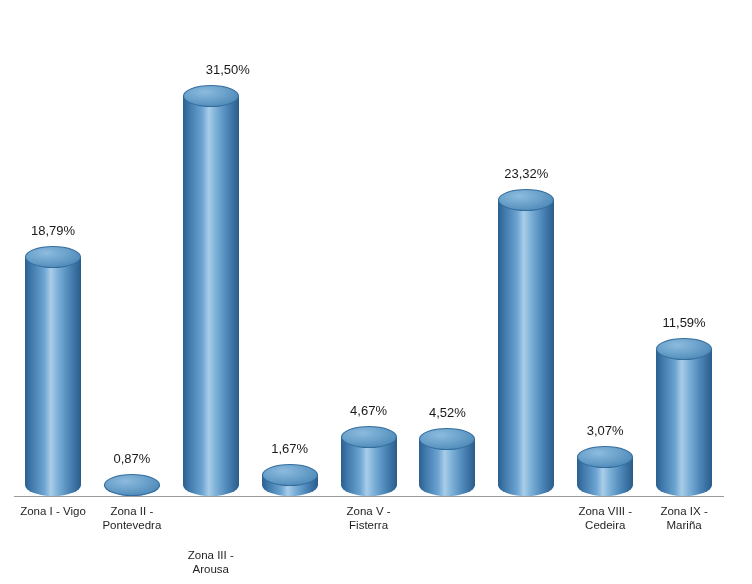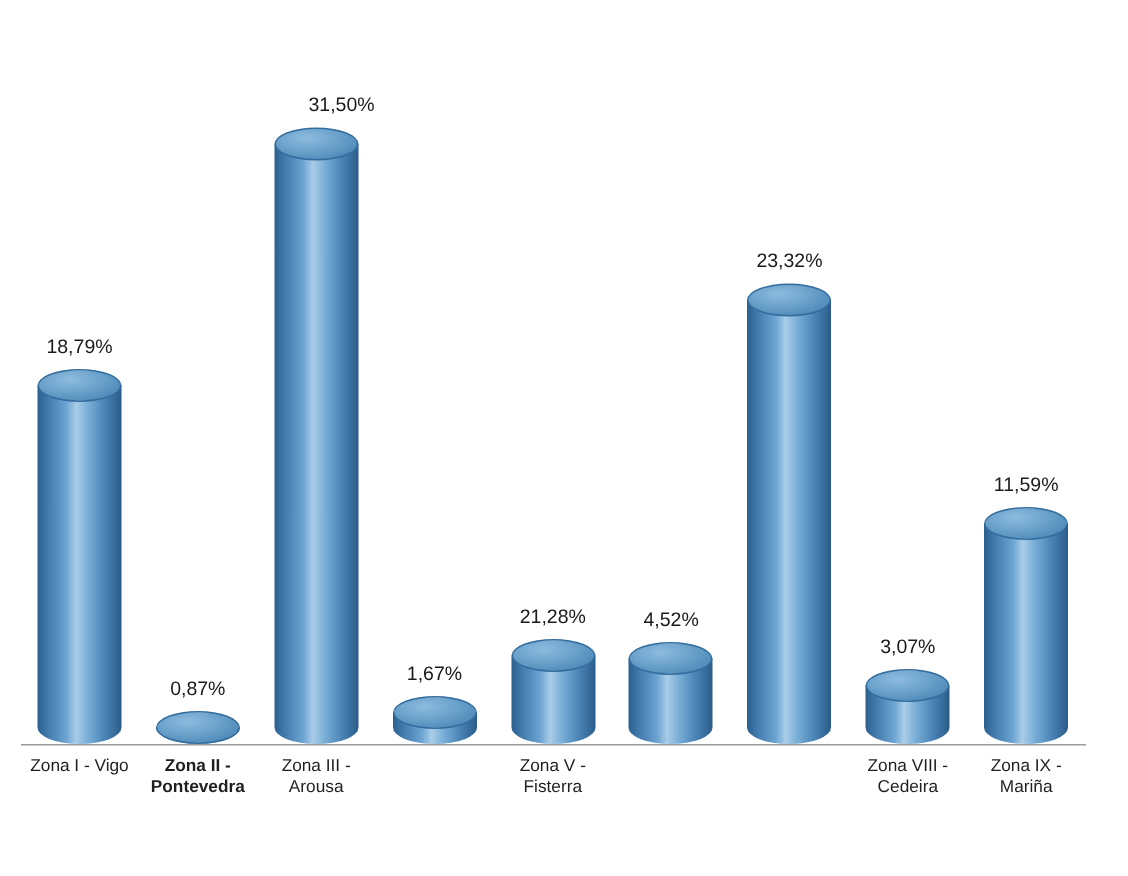--- a/index.html
+++ b/index.html
@@ -141,21 +141,21 @@
             </div>
           </div>
           <div class="value-label" style="bottom: 41.2188px;">1,67%</div>
         </div>
         <div class="bar-group" style="left: 329.556px;">
           <div class="bar-wrap">
             <div class="bar-body" style="height: 59.3365px;">
               <div class="bar-top"></div>
             </div>
           </div>
-          <div class="value-label" style="bottom: 79.3365px;">21,28%</div>
+          <div class="value-label" style="bottom: 79.3365px;">4,67%</div>
         </div>
         <div class="bar-group" style="left: 408.444px;">
           <div class="bar-wrap">
             <div class="bar-body" style="height: 57.4306px;">
               <div class="bar-top"></div>
             </div>
           </div>
           <div class="value-label" style="bottom: 77.4306px;">4,52%</div>
         </div>
         <div class="bar-group" style="left: 487.333px;">
@@ -183,25 +183,25 @@
           <div class="value-label" style="bottom: 167.261px;">11,59%</div>
         </div>
       </div>
     <div id="axis-line"></div>
   </div>
 
   <div id="categories">
       <div class="cat-label" style="left: 14px;">
         <span>Zona I - Vigo</span>
       </div>
-      <div class="cat-label" style="left: 92.8889px; font-weight: bold;">
+      <div class="cat-label" style="left: 92.8889px;">
         <span>Zona II -</span>
         <span>Pontevedra</span>
       </div>
-      <div class="cat-label" style="left: 171.778px;">
+      <div class="cat-label" style="left: 171.778px; margin-top: 44px;">
         <span>Zona III -</span>
         <span>Arousa</span>
       </div>
       <div class="cat-label" style="left: 329.556px;">
         <span>Zona V -</span>
         <span>Fisterra</span>
       </div>
       <div class="cat-label" style="left: 566.222px;">
         <span>Zona VIII -</span>
         <span>Cedeira</span>

